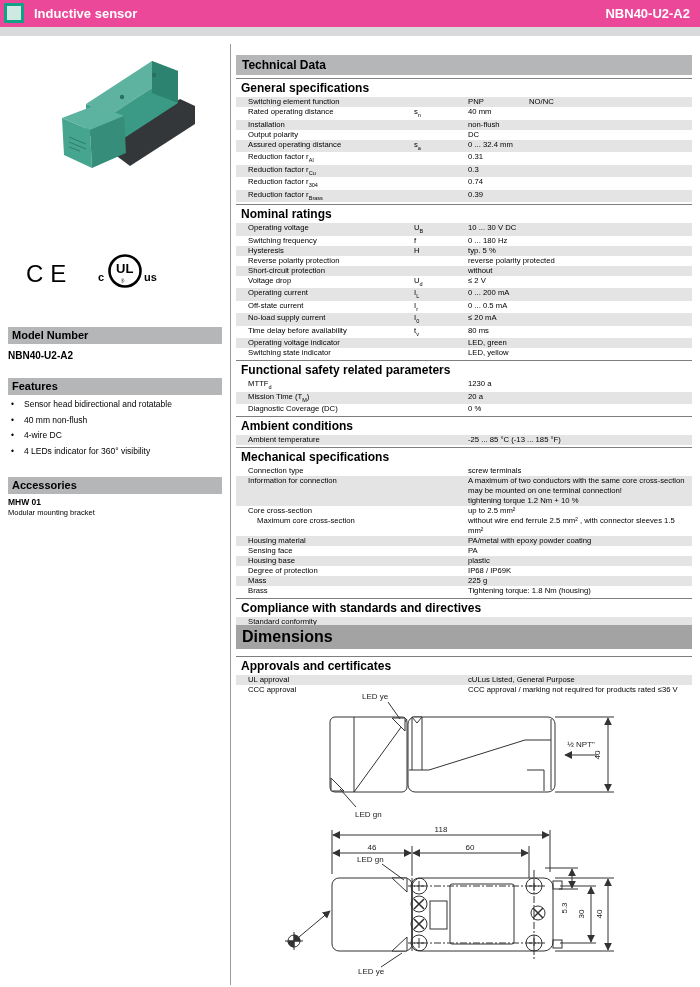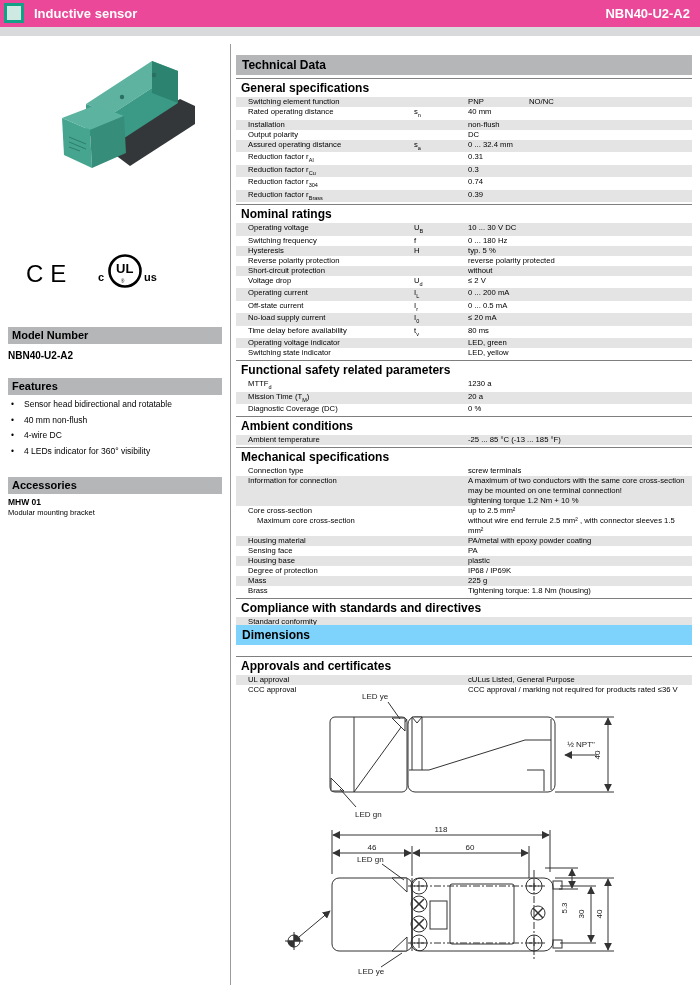--- a/index.html
+++ b/index.html
@@ -32,22 +32,22 @@
   .td-section-header.gap{margin-top:9px;}
   .td-row{display:flex;align-items:flex-start;font-size:7.7px;line-height:10px;min-height:10px;padding-left:12px;gap:24px;}
   .td-row.shade{background:#e4e4e5;}
   .td-label{width:142px;flex:none;}
   .td-label.ind1{padding-left:9px;width:133px;}
   .td-sym{width:30px;flex:none;}
   .td-val{flex:1;}
   .v1{display:inline-block;width:61px;}
   sub{font-size:72%;}
   
-  .dim-bar{position:absolute;left:236px;top:625px;width:450px;background:#7dd3fc;font-weight:bold;
-           font-size:12px;padding:3px 0 3px 6px;}
+  .dim-bar{position:absolute;left:236px;top:625px;width:450px;background:#a3a3a3;font-weight:bold;
+           font-size:16px;padding:3px 0 3px 6px;}
   .drawing{position:absolute;}
   .d1{left:288px;top:686px;} .d2{left:278px;top:822px;}
   svg text{font-family:"Liberation Sans",sans-serif;}
 </style>
 </head>
 <body>
 
 <div class="page">
 
   <div class="topbar">

